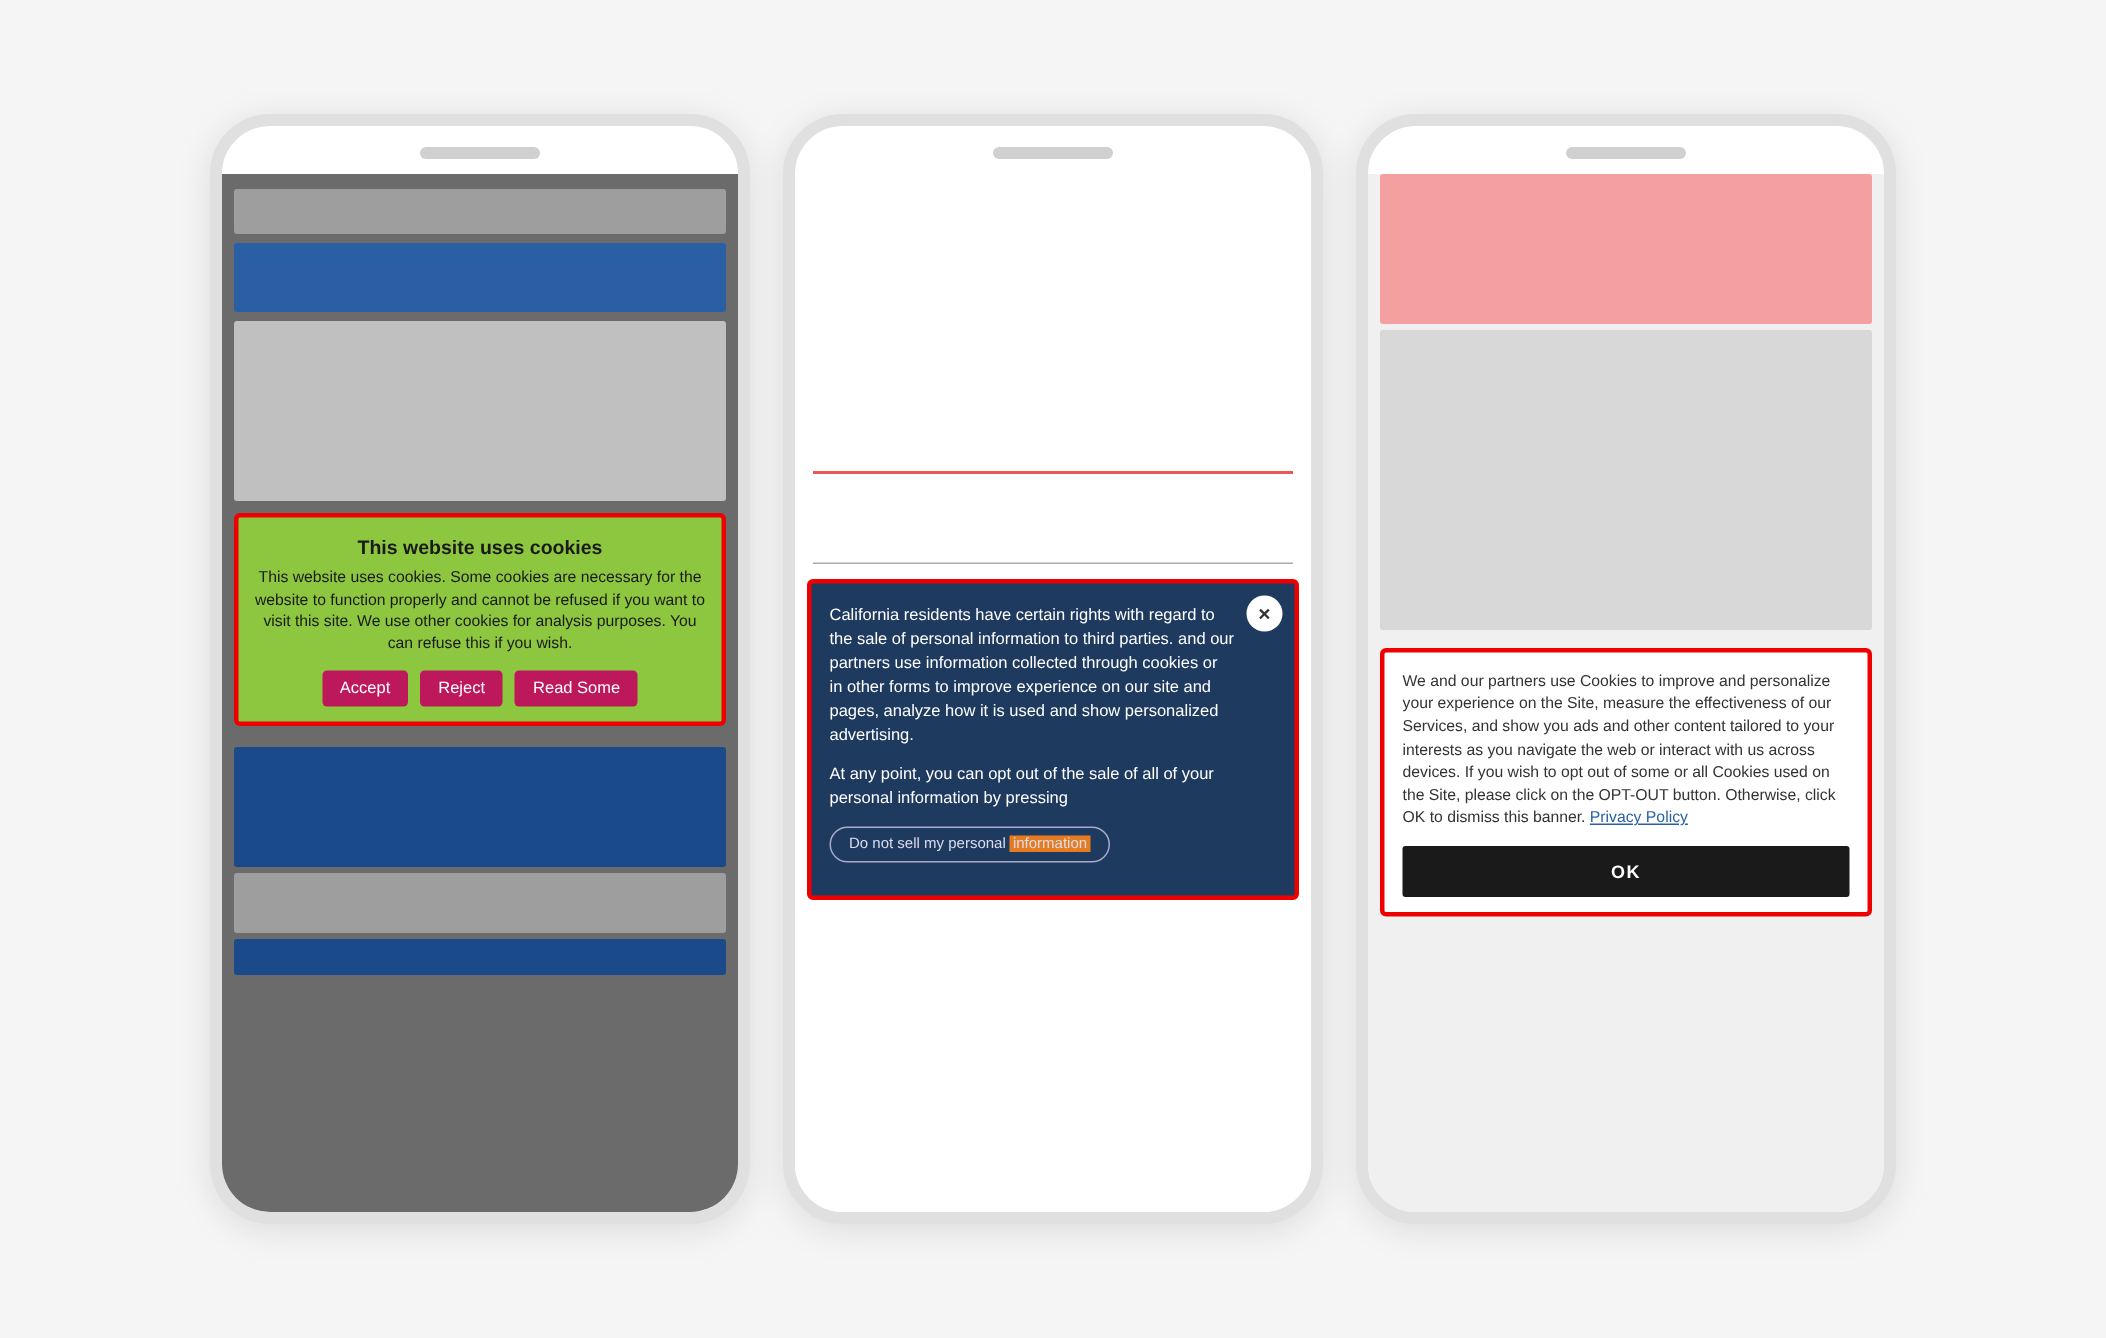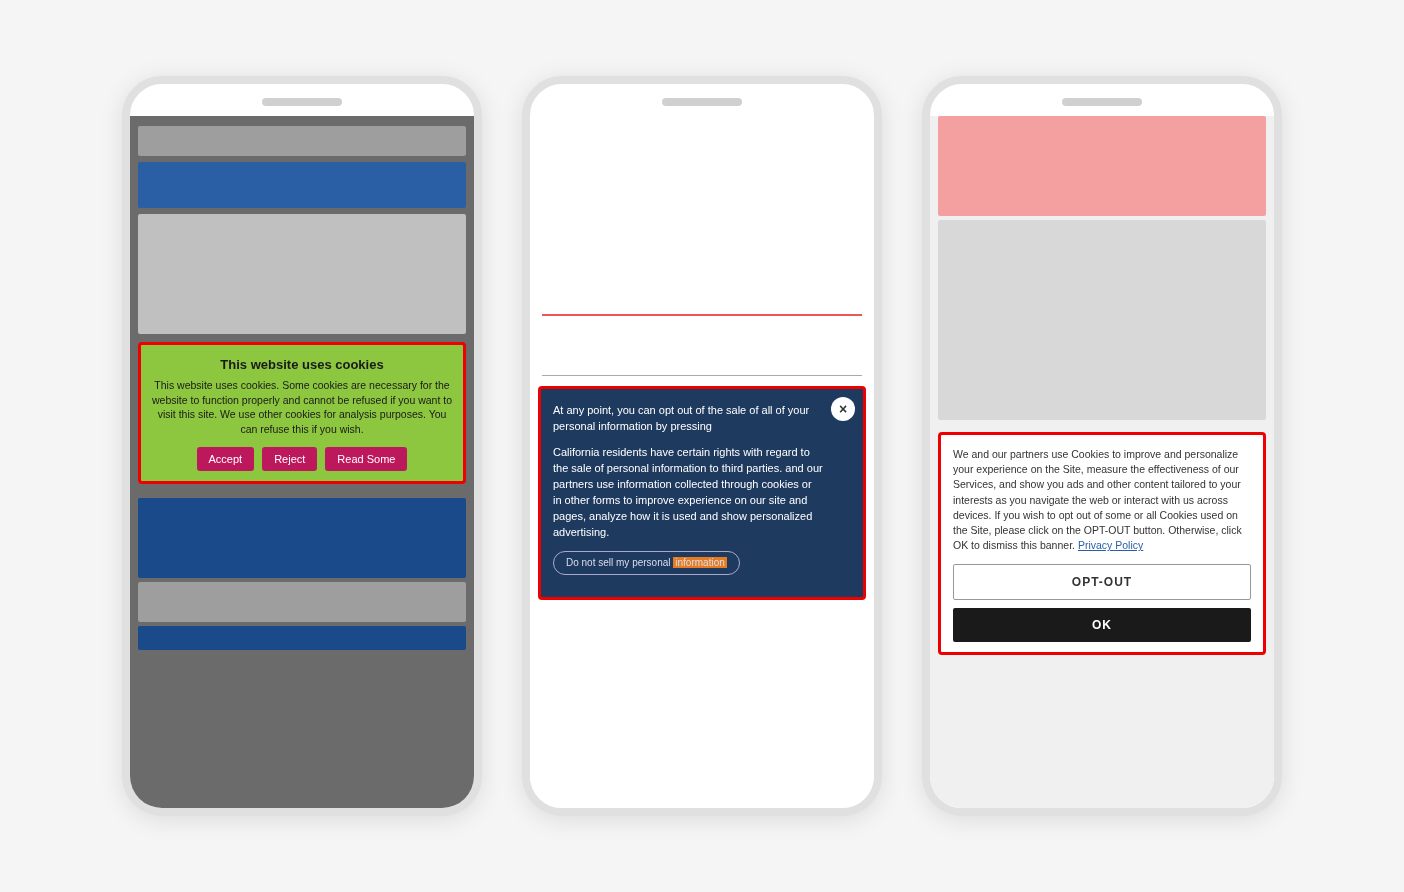--- a/index.html
+++ b/index.html
@@ -9,21 +9,21 @@
       display: flex;
       justify-content: center;
       align-items: center;
       min-height: 892px;
       width: 1404px;
       font-family: Arial, sans-serif;
     }
 
     .phones-container {
       display: flex;
-      gap: 40px;
+      gap: 22px;
       padding: 40px;
     }
 
     
     .phone {
       width: 360px;
       height: 740px;
       background: #fff;
       border-radius: 40px;
       border: 8px solid #e0e0e0;
@@ -332,41 +332,40 @@
 
   <div class="phone">
     <div class="phone-screen phone2-screen">
       <div class="phone2-top-area"></div>
       <div class="phone2-mid-area"></div>
 
       <div class="phone2-cookie-banner">
         <button class="phone2-close-btn">
           <span>×</span>
         </button>
-        <div class="phone2-cookie-text">At any point, you can opt out of the sale of all of your personal information by pressing</div>
         <div class="phone2-cookie-text">
           <span>California residents have certain rights with regard to the sale of personal information to third parties.</span>
           <span>and our partners use information collected through cookies or in other forms to improve experience on our site and pages, analyze how it is used and show personalized advertising.</span>
         </div>
+        <div class="phone2-cookie-text">At any point, you can opt out of the sale of all of your personal information by pressing</div>
         <div class="phone2-donot-btn">
           <span>Do not sell my personal </span><span class="phone2-highlight">information</span>
         </div>
       </div>
     </div>
   </div>
 
   <div class="phone">
     <div class="phone-screen phone3-screen">
       <div class="phone3-pink-bar"></div>
       <div class="phone3-gray-block"></div>
 
       <div class="phone3-cookie-banner">
         <div class="phone3-cookie-text">
           <span>We and our partners use Cookies to improve and personalize your experience on the Site, measure the effectiveness of our Services, and show you ads and other content tailored to your interests as you navigate the web or interact with us across devices. If you wish to opt out of some or all Cookies used on the Site, please click on the OPT-OUT button. Otherwise, click OK to dismiss this banner.</span>
           <span class="phone3-link">Privacy Policy</span>
         </div>
-        <button class="phone3-opt-btn">OPT-OUT</button>
         <button class="phone3-ok-btn">OK</button>
       </div>
     </div>
   </div>
 
 </div>
 
 </body></html>

